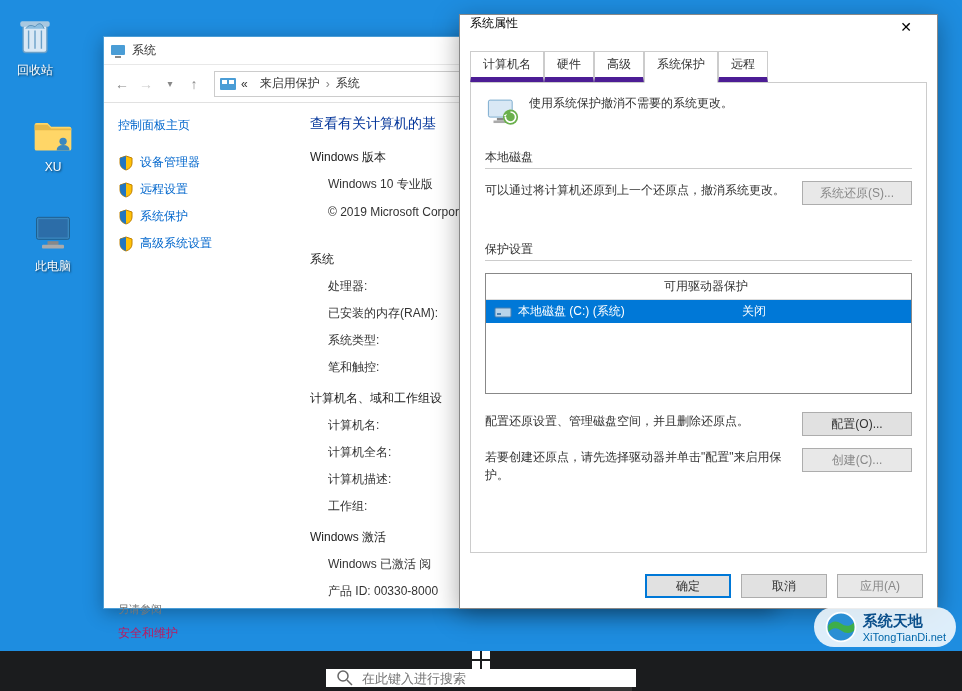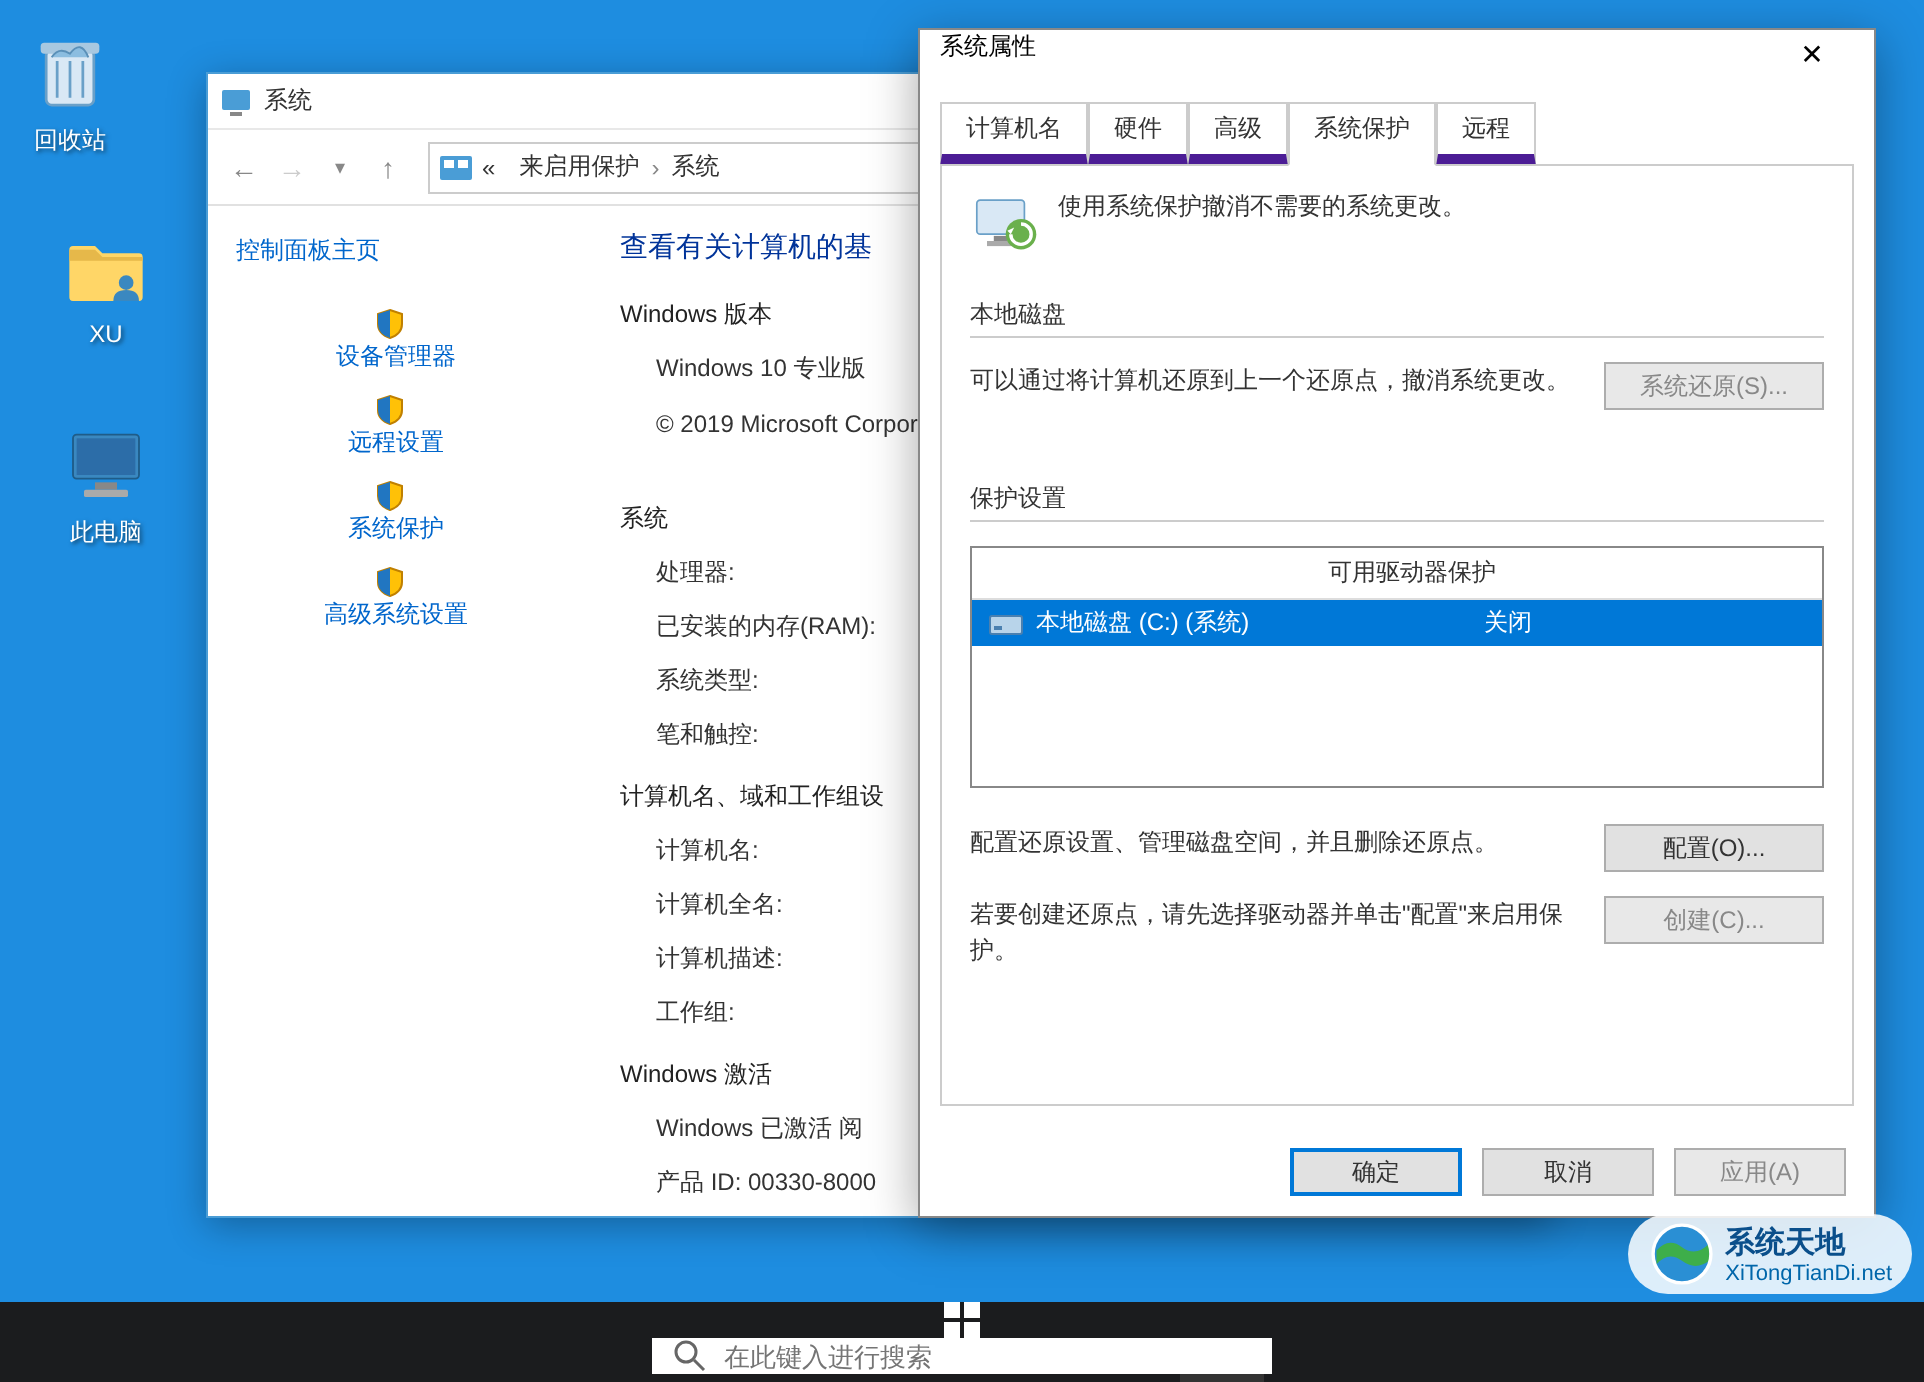--- a/index.html
+++ b/index.html
@@ -15,21 +15,21 @@
 .sys-titlebar { height: 28px; background: #fff; border-bottom: 1px solid #e8e8e8; display: flex; align-items: center; padding: 0 6px; font-size: 12px; color: #333; }
 .sys-titlebar .sys-icon { width: 16px; height: 16px; margin-right: 6px; }
 .sys-toolbar { height: 38px; display: flex; align-items: center; padding: 0 6px; border-bottom: 1px solid #e1e1e1; }
 .nav-arrow { width: 24px; height: 24px; display: flex; align-items: center; justify-content: center; color: #888; font-size: 14px; }
 .breadcrumb { flex: 1; display: flex; align-items: center; border: 1px solid #ccc; height: 26px; margin-left: 8px; padding: 0 4px; font-size: 12px; color: #333; }
 .breadcrumb .cp-icon { width: 18px; height: 18px; margin-right: 4px; }
 .breadcrumb .sep { margin: 0 6px; color: #888; }
 .sys-body { display: flex; height: calc(100% - 66px); }
 .sys-sidebar { width: 188px; padding: 14px 14px; font-size: 12px; }
 .sys-sidebar .home-link { color: #0066cc; margin-bottom: 20px; display: block; }
-.sys-sidebar .side-item { display: flex; align-items: center; color: #0066cc; margin-bottom: 10px; cursor: pointer; flex-direction: column; }
+.sys-sidebar .side-item { display: flex; align-items: center; color: #0066cc; margin-bottom: 10px; cursor: pointer; }
 .sys-sidebar .shield { width: 16px; height: 16px; margin-right: 6px; }
 .sys-sidebar .see-also { margin-top: 350px; color: #777; font-size: 11px; }
 .sys-sidebar .sec-link { color: #be185d; margin-top: 8px; display: block; }
 .sys-main { flex: 1; padding: 12px 18px; font-size: 12px; color: #333; }
 .sys-main h2 { color: #003399; font-size: 14px; font-weight: normal; margin-bottom: 16px; }
 .sys-main h3 { font-size: 12px; font-weight: normal; margin: 14px 0 10px; color: #222; }
 .sys-main .kv { margin-left: 18px; margin-bottom: 10px; color: #333; }
 
 
 .props-dialog { position: absolute; left: 459px; top: 14px; width: 479px; height: 595px; background: #fff; border: 1px solid #888; box-shadow: 0 6px 24px rgba(0,0,0,0.35); display: flex; flex-direction: column; }

